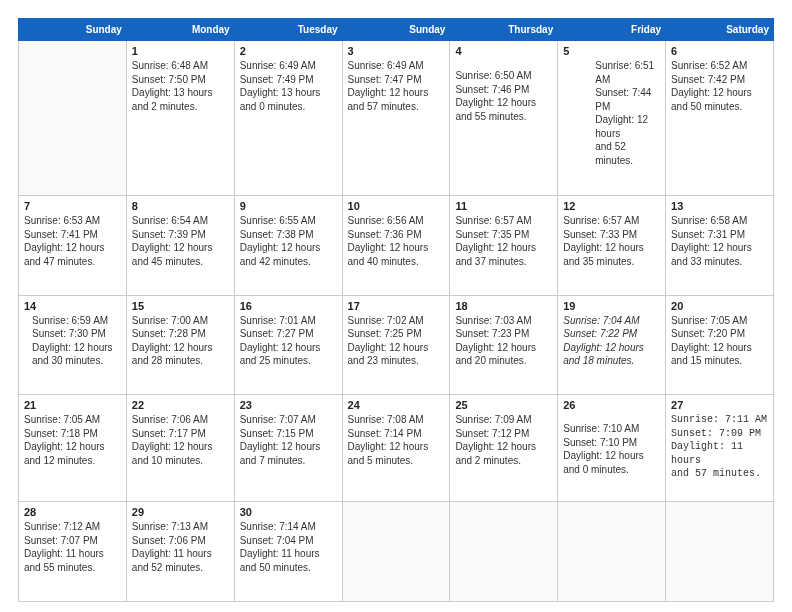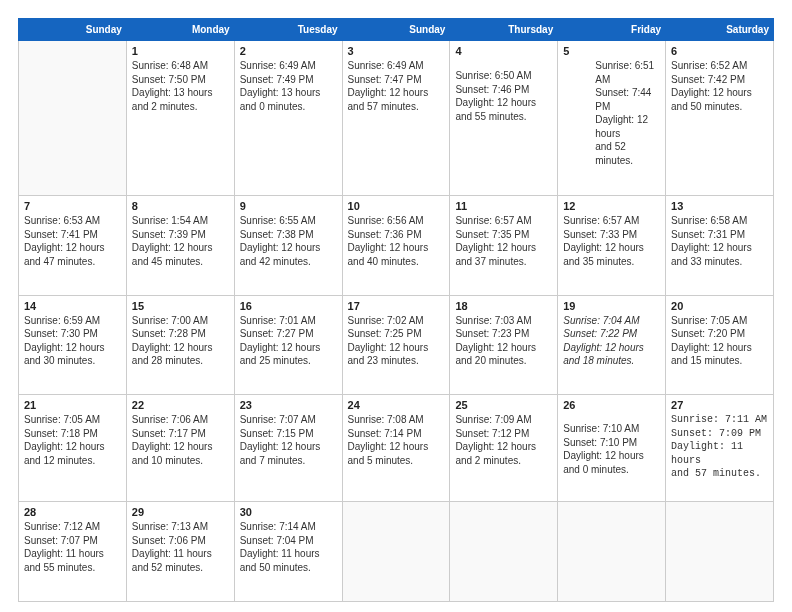--- a/index.html
+++ b/index.html
@@ -147,21 +147,21 @@
         <tr>
           <td>
             <span class="day-num">7</span>
             <div class="day-info" style="white-space: pre-line;">Sunrise: 6:53 AM
 Sunset: 7:41 PM
 Daylight: 12 hours
 and 47 minutes.</div>
           </td>
           <td>
             <span class="day-num">8</span>
-            <div class="day-info" style="white-space: pre-line;">Sunrise: 1:54 AM
+            <div class="day-info" style="white-space: pre-line;">Sunrise: 6:54 AM
 Sunset: 7:39 PM
 Daylight: 12 hours
 and 45 minutes.</div>
           </td>
           <td>
             <span class="day-num">9</span>
             <div class="day-info" style="white-space: pre-line;">Sunrise: 6:55 AM
 Sunset: 7:38 PM
 Daylight: 12 hours
 and 42 minutes.</div>
@@ -191,21 +191,21 @@
             <span class="day-num">13</span>
             <div class="day-info" style="white-space: pre-line;">Sunrise: 6:58 AM
 Sunset: 7:31 PM
 Daylight: 12 hours
 and 33 minutes.</div>
           </td>
         </tr>
         <tr>
           <td>
             <span class="day-num">14</span>
-            <div class="day-info" style="white-space: pre-line;">Sunrise: 6:59 AM
+            <div class="day-info" style="white-space: pre-line; margin-left: 8px;">Sunrise: 6:59 AM
 Sunset: 7:30 PM
 Daylight: 12 hours
 and 30 minutes.</div>
           </td>
           <td>
             <span class="day-num">15</span>
             <div class="day-info" style="white-space: pre-line;">Sunrise: 7:00 AM
 Sunset: 7:28 PM
 Daylight: 12 hours
 and 28 minutes.</div>

